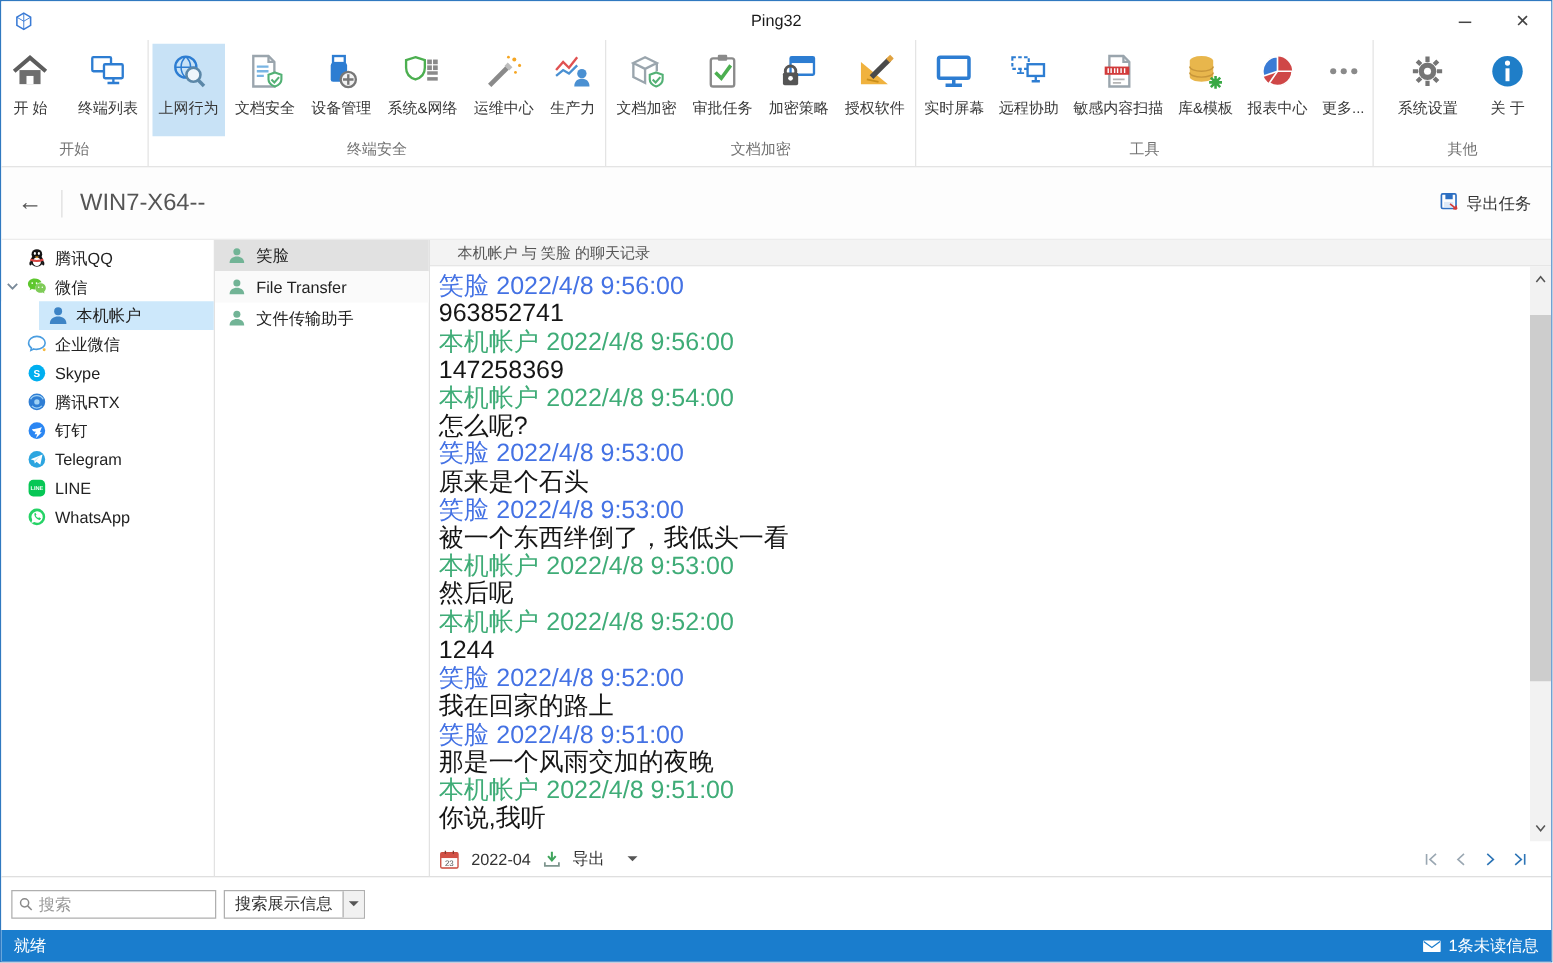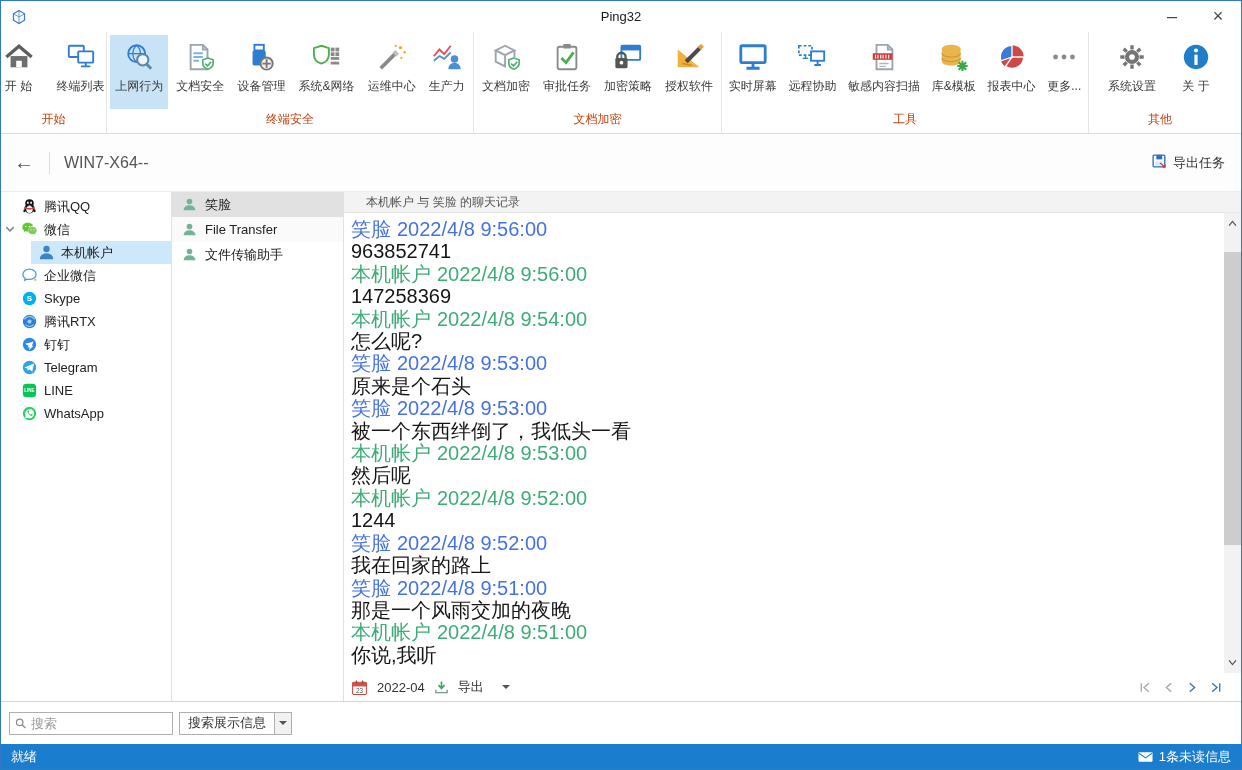--- a/index.html
+++ b/index.html
@@ -19,27 +19,27 @@
   .ribbon { height:102px; display:flex; border-bottom:1px solid #dcdcdc; background:#fff; flex:0 0 auto; }
   .rgroup { display:flex; flex-direction:column; border-right:1px solid #e4e4e4; }
   .rgroup:last-child { border-right:none; }
   .rbuttons { flex:1; display:flex; justify-content:space-evenly; align-items:flex-start; padding-top:3px; }
   .rbtn { height:74px; display:flex; flex-direction:column; align-items:center;
           padding:6px 5px 0 5px; gap:5px; cursor:default; }
   .rbtn.selected { background:#c8e2f6; }
   .ricon { width:32px; height:32px; display:flex; align-items:center; justify-content:center; }
   .ricon svg { width:30px; height:30px; }
   .rlabel { font-size:12px; color:#3a3a3a; white-space:nowrap; }
-  .rgroup-label { height:24px; text-align:center; font-size:12px; color:#c2410c; padding-top:2px; }
+  .rgroup-label { height:24px; text-align:center; font-size:12px; color:#737373; padding-top:2px; }
 
   
   .navbar { height:58px; display:flex; align-items:center; background:#fdfdfd; border-bottom:1px solid #ececec; flex:0 0 auto; }
   .back-btn { width:46px; text-align:center; font-size:20px; color:#555; cursor:default; }
   .nav-divider { width:1px; height:22px; background:#ddd; margin:0 14px 0 2px; }
-  .terminal-name { font-size:16px; color:#555; }
+  .terminal-name { font-size:19px; color:#555; }
   .export-task { margin-left:auto; margin-right:16px; display:flex; align-items:center; gap:5px;
                  font-size:13px; color:#333; cursor:default; }
   .export-task svg { width:17px; height:17px; }
 
   
   .content { flex:1; display:flex; border-bottom:1px solid #d5d5d5; overflow:hidden; background:#fff; }
   .sidebar { width:171px; border-right:1px solid #e2e2e2; padding-top:3px; }
   .side-item { height:23px; display:flex; align-items:center; font-size:13px; color:#222;
                padding-left:20px; position:relative; cursor:default; white-space:nowrap; }
   .side-item.lvl1 { padding-left:37px; }
@@ -107,21 +107,21 @@
           <path d="M16 3 V29 M5 9.5 L16 16 L27 9.5" stroke="#3a7bd5" stroke-width="1.5" fill="none"></path>
         </svg></span>
     <span class="win-title">Ping32</span>
     <div class="win-controls">
       <div class="win-btn">–</div>
       <div class="win-btn">×</div>
     </div>
   </div>
 
   <div class="ribbon" id="ribbon">
-      <div class="rgroup" style="width: 106px;">
+      <div class="rgroup" style="width: 118px;">
         <div class="rbuttons" style="justify-content: center; gap: 12px;">
           <div class="rbtn">
             <span class="ricon">
               <svg viewBox="0 0 32 32">
                 <path d="M2.5 16 L16 4.5 L29.5 16" stroke="#5d5d5d" stroke-width="3.5" fill="none"></path>
                 <rect x="7" y="15" width="18" height="12" fill="#6e6e6e"></rect>
                 <rect x="13" y="20" width="6" height="7" fill="#fff"></rect>
               </svg>
             </span>
             <span class="rlabel">开 始</span>

